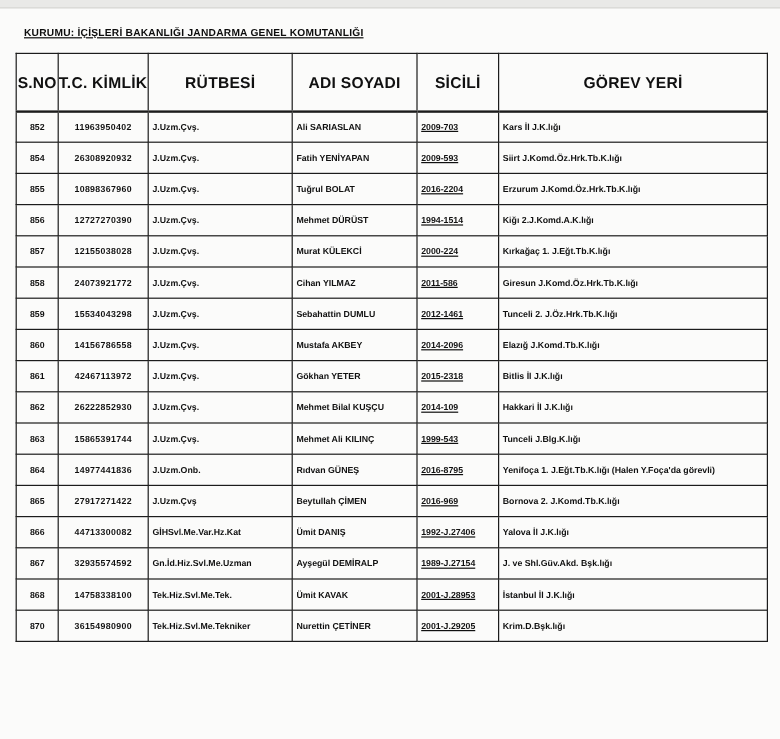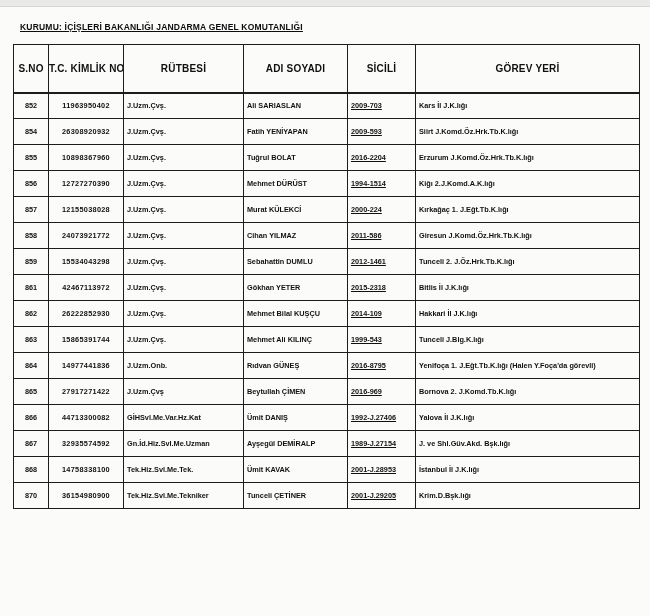--- a/index.html
+++ b/index.html
@@ -33,21 +33,21 @@
   }
   table.roster th, table.roster td {
     border: 1.4px solid #1c1c1c;
     color: #101010;
     font-weight: bold;
     overflow: hidden;
     white-space: nowrap;
   }
   table.roster th {
     height: 48px;
-    font-size: 10px;
+    font-size: 13px;
     text-align: center;
     vertical-align: middle;
     letter-spacing: 0.2px;
     border-bottom-width: 2px;
   }
   table.roster td {
     height: 26px;
     font-size: 7.3px;
     vertical-align: middle;
     padding: 0 3px;
@@ -142,20 +142,28 @@
       </tr>
       <tr>
         <td class="c-sno">859</td>
         <td class="c-tc">15534043298</td>
         <td class="c-rank">J.Uzm.Çvş.</td>
         <td class="c-name">Sebahattin DUMLU</td>
         <td class="c-sicil">2012-1461</td>
         <td class="c-gorev">Tunceli 2. J.Öz.Hrk.Tb.K.lığı</td>
       </tr>
       <tr>
+        <td class="c-sno">860</td>
+        <td class="c-tc">14156786558</td>
+        <td class="c-rank">J.Uzm.Çvş.</td>
+        <td class="c-name">Mustafa AKBEY</td>
+        <td class="c-sicil">2014-2096</td>
+        <td class="c-gorev">Elazığ J.Komd.Tb.K.lığı</td>
+      </tr>
+      <tr>
         <td class="c-sno">861</td>
         <td class="c-tc">42467113972</td>
         <td class="c-rank">J.Uzm.Çvş.</td>
         <td class="c-name">Gökhan YETER</td>
         <td class="c-sicil">2015-2318</td>
         <td class="c-gorev">Bitlis İl J.K.lığı</td>
       </tr>
       <tr>
         <td class="c-sno">862</td>
         <td class="c-tc">26222852930</td>
@@ -209,18 +217,18 @@
         <td class="c-tc">14758338100</td>
         <td class="c-rank">Tek.Hiz.Svl.Me.Tek.</td>
         <td class="c-name">Ümit KAVAK</td>
         <td class="c-sicil">2001-J.28953</td>
         <td class="c-gorev">İstanbul İl J.K.lığı</td>
       </tr>
       <tr>
         <td class="c-sno">870</td>
         <td class="c-tc">36154980900</td>
         <td class="c-rank">Tek.Hiz.Svl.Me.Tekniker</td>
-        <td class="c-name">Tunceli ÇETİNER</td>
+        <td class="c-name">Nurettin ÇETİNER</td>
         <td class="c-sicil">2001-J.29205</td>
         <td class="c-gorev">Krim.D.Bşk.lığı</td>
       </tr>
     </tbody>
 </table>
 
 </body></html>

